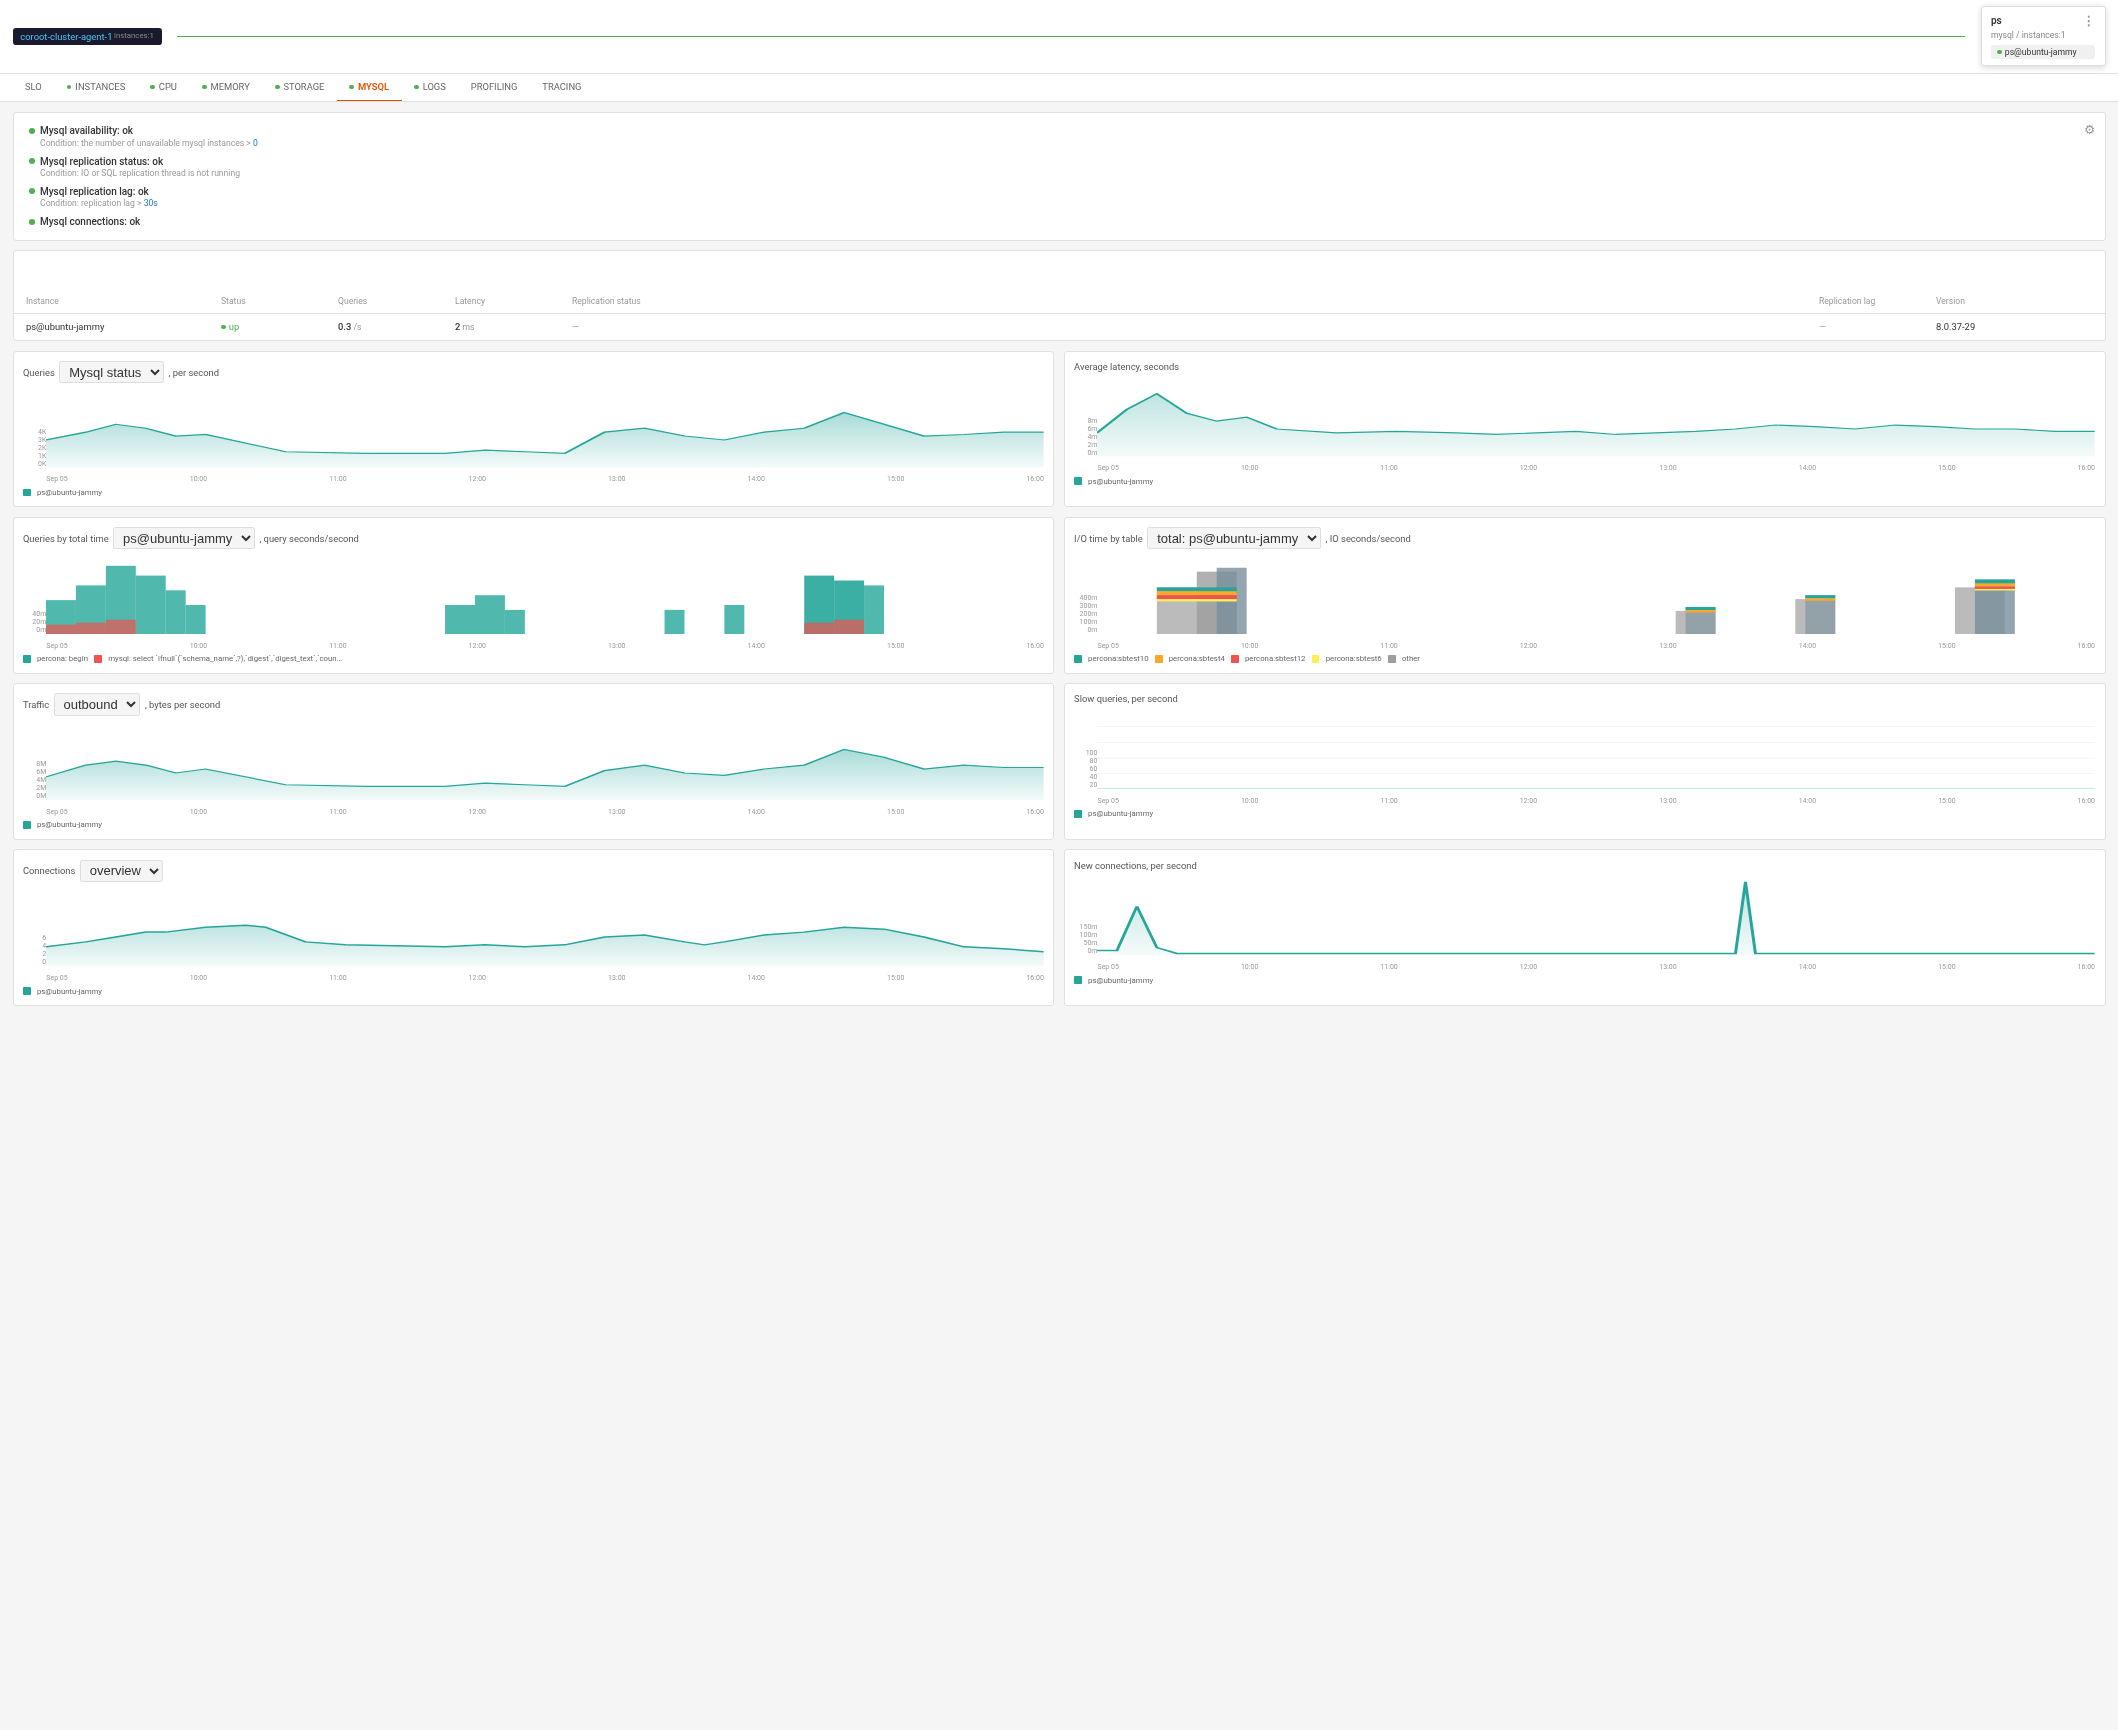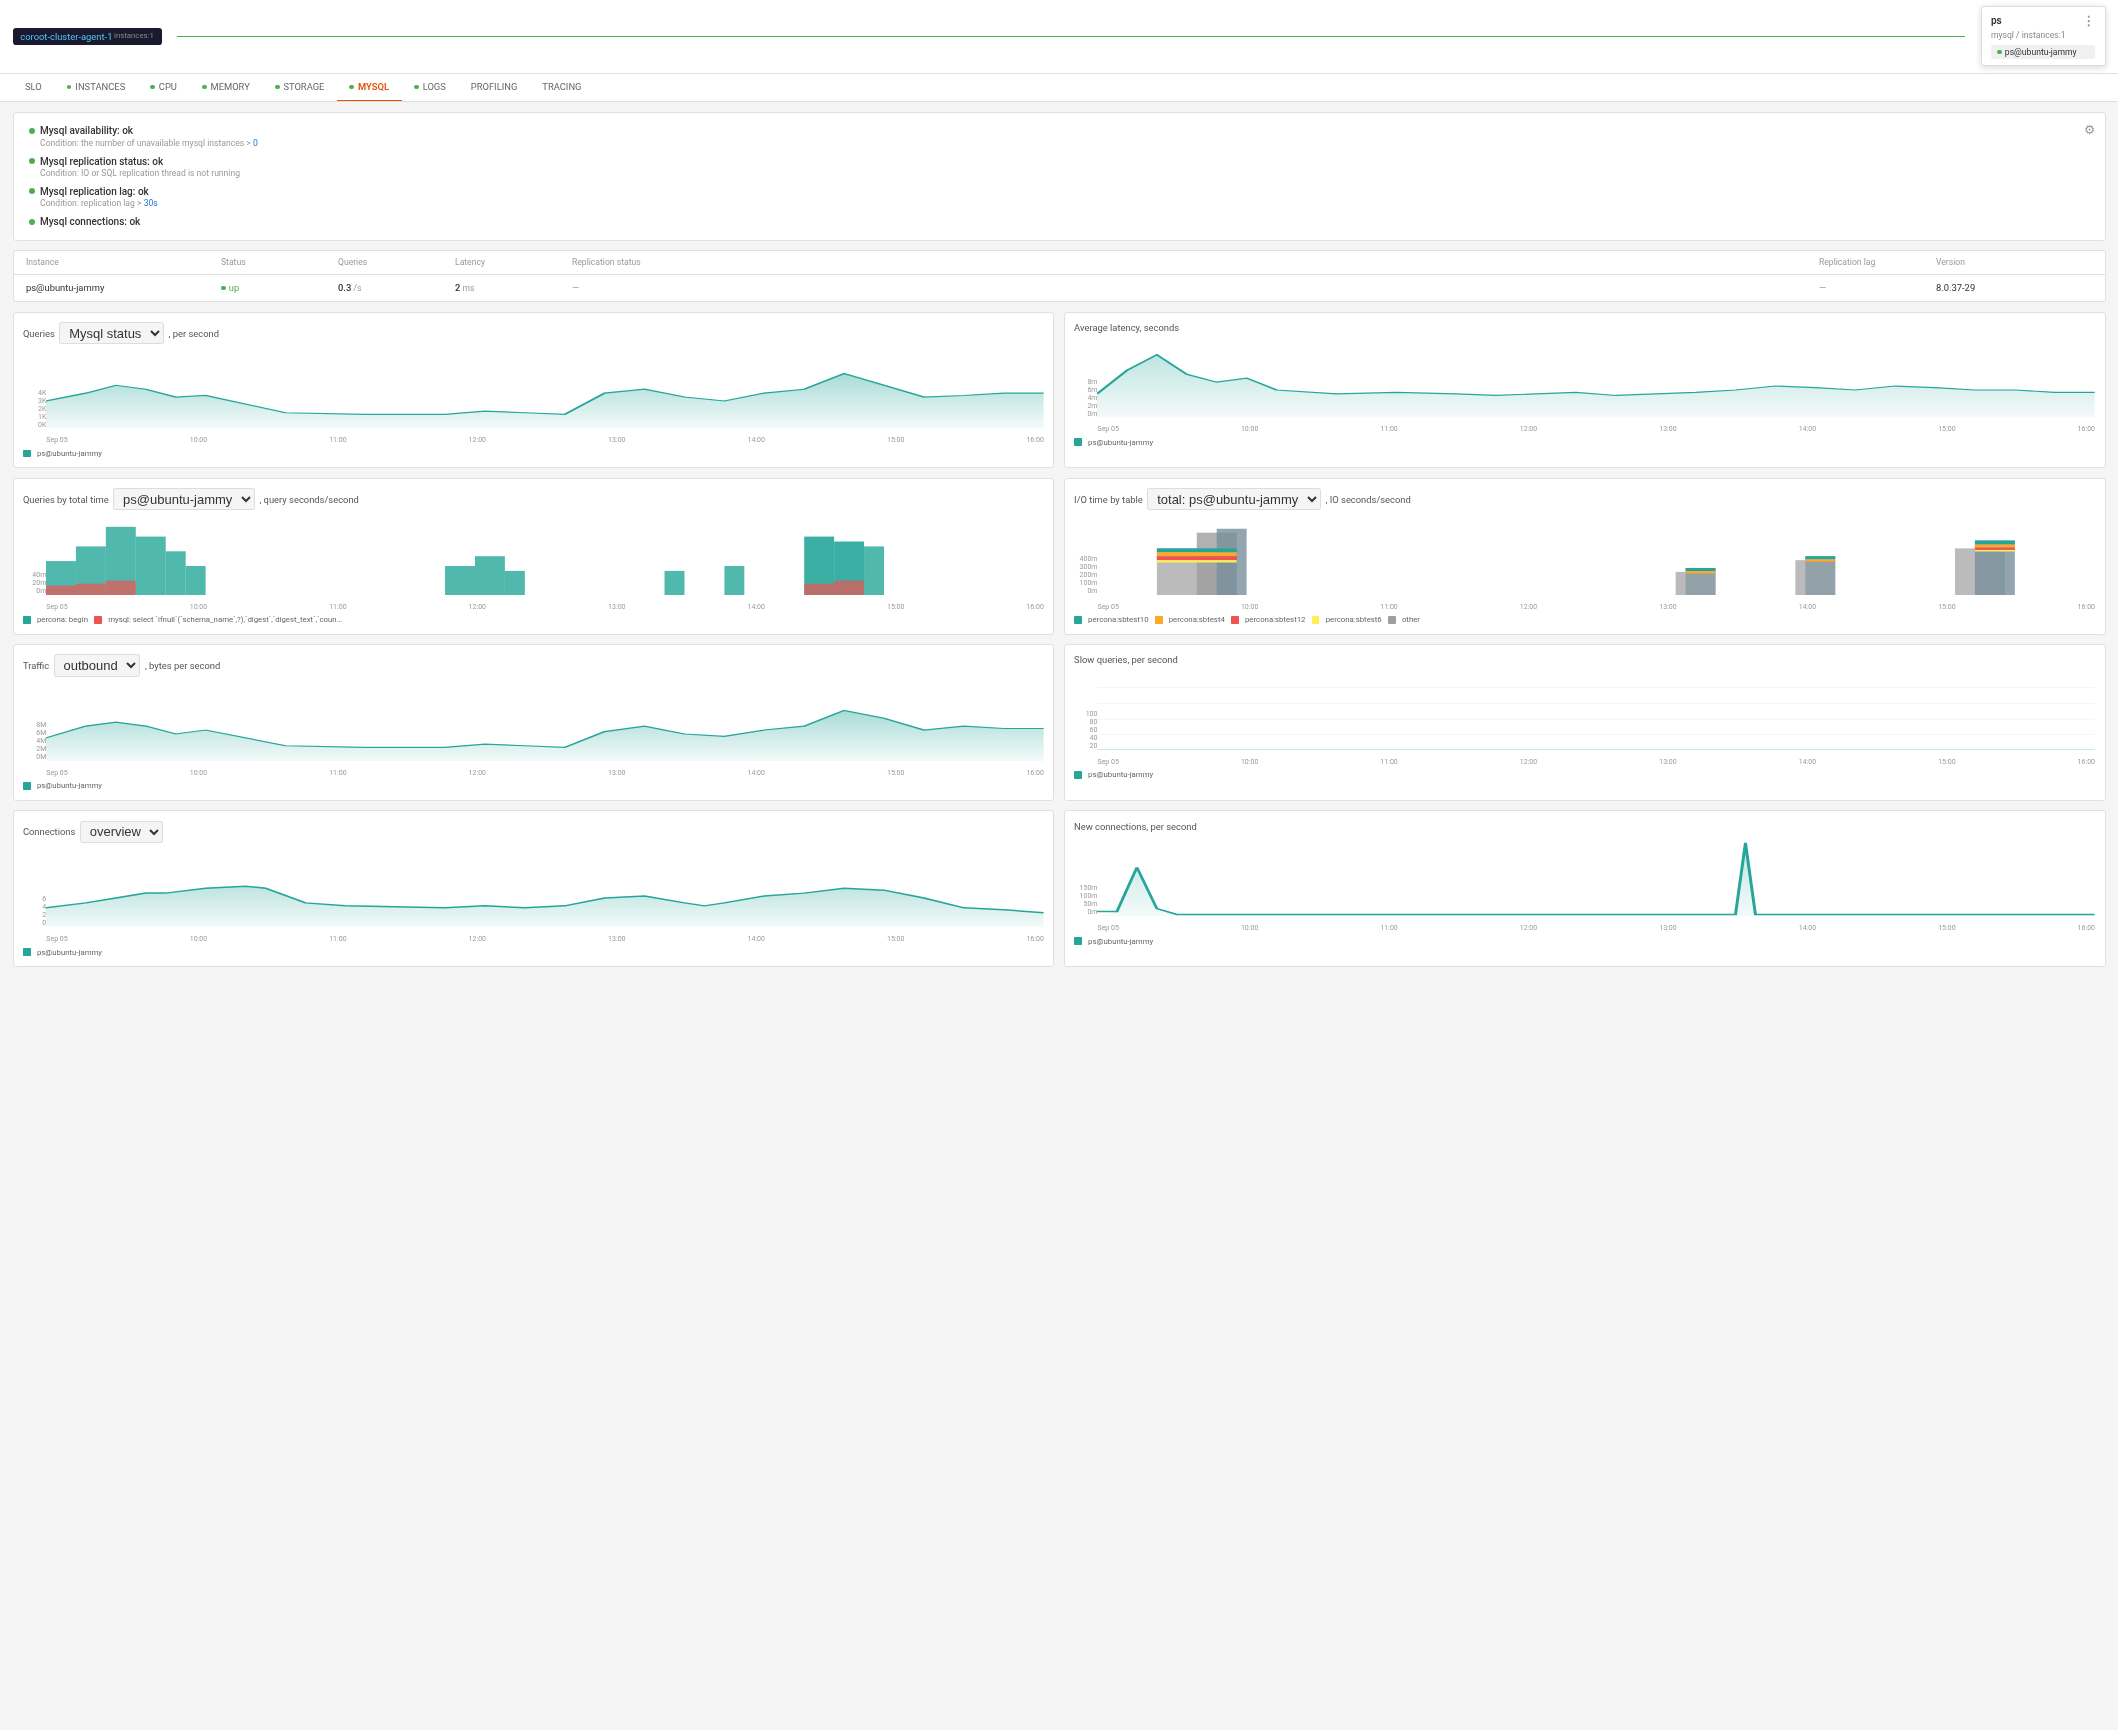--- a/index.html
+++ b/index.html
@@ -27,21 +27,21 @@
     .alerts-section { background: #fff; margin: 9.4px 12.5px; border-radius: 3.1px; padding: 12.5px 15.6px; border: 0.8px solid #e0e0e0; position: relative; }
     .alert-row { display: flex; flex-direction: column; margin-bottom: 7.8px; }
     .alert-row:last-child { margin-bottom: 0; gap: 36px; }
     .alert-title { font-size: 10px; font-weight: 500; display: flex; align-items: center; gap: 4.7px; }
     .alert-condition { color: #999; font-size: 8.6px; margin-top: 1.6px; margin-left: 11px; }
     .alert-link { color: #1976d2; text-decoration: none; }
     .gear-icon { position: absolute; top: 9.4px; right: 9.4px; color: #999; cursor: pointer; font-size: 12.5px; }
 
     
     .instance-table { background: #fff; margin: 0 12.5px 9.4px; border-radius: 3.1px; border: 0.8px solid #e0e0e0; }
-    .table-header { display: grid; grid-template-columns: 195px 117px 117px 117px 1fr 117px 156px; padding: 6.2px 12.5px; border-bottom: 0.8px solid #e0e0e0; color: #999; font-size: 8.6px; }
+    .table-header { display: grid; grid-template-columns: 195px 117px 117px 117px 1fr 117px 156px; padding: 6.2px 12.5px; border-bottom: 0.8px solid #e0e0e0; color: #999; font-size: 8.6px; margin-top: 39px; }
     .table-row { display: grid; grid-template-columns: 195px 117px 117px 117px 1fr 117px 156px; padding: 7.8px 12.5px; align-items: center; }
     .status-up { color: #4caf50; font-size: 9.4px; display: flex; align-items: center; gap: 3.1px; }
     .dash-text { color: #999; }
 
     
     .charts-grid { display: grid; grid-template-columns: 1fr 1fr; gap: 9.4px; margin: 0 12.5px 9.4px; }
     .chart-card { background: #fff; border: 0.8px solid #e0e0e0; border-radius: 3.1px; padding: 9.4px; }
     .chart-title { font-size: 9.4px; color: #555; margin-bottom: 6.2px; display: flex; align-items: center; gap: 4.7px; }
     .chart-title select, .chart-title .select-inline { background: #f5f5f5; border: 0.8px solid #ddd; border-radius: 2.3px; padding: 1.6px 4.7px; font-size: 13px; cursor: pointer; color: #333; }
     .chart-area { width: 100%; height: 94px; position: relative; overflow: hidden; }

